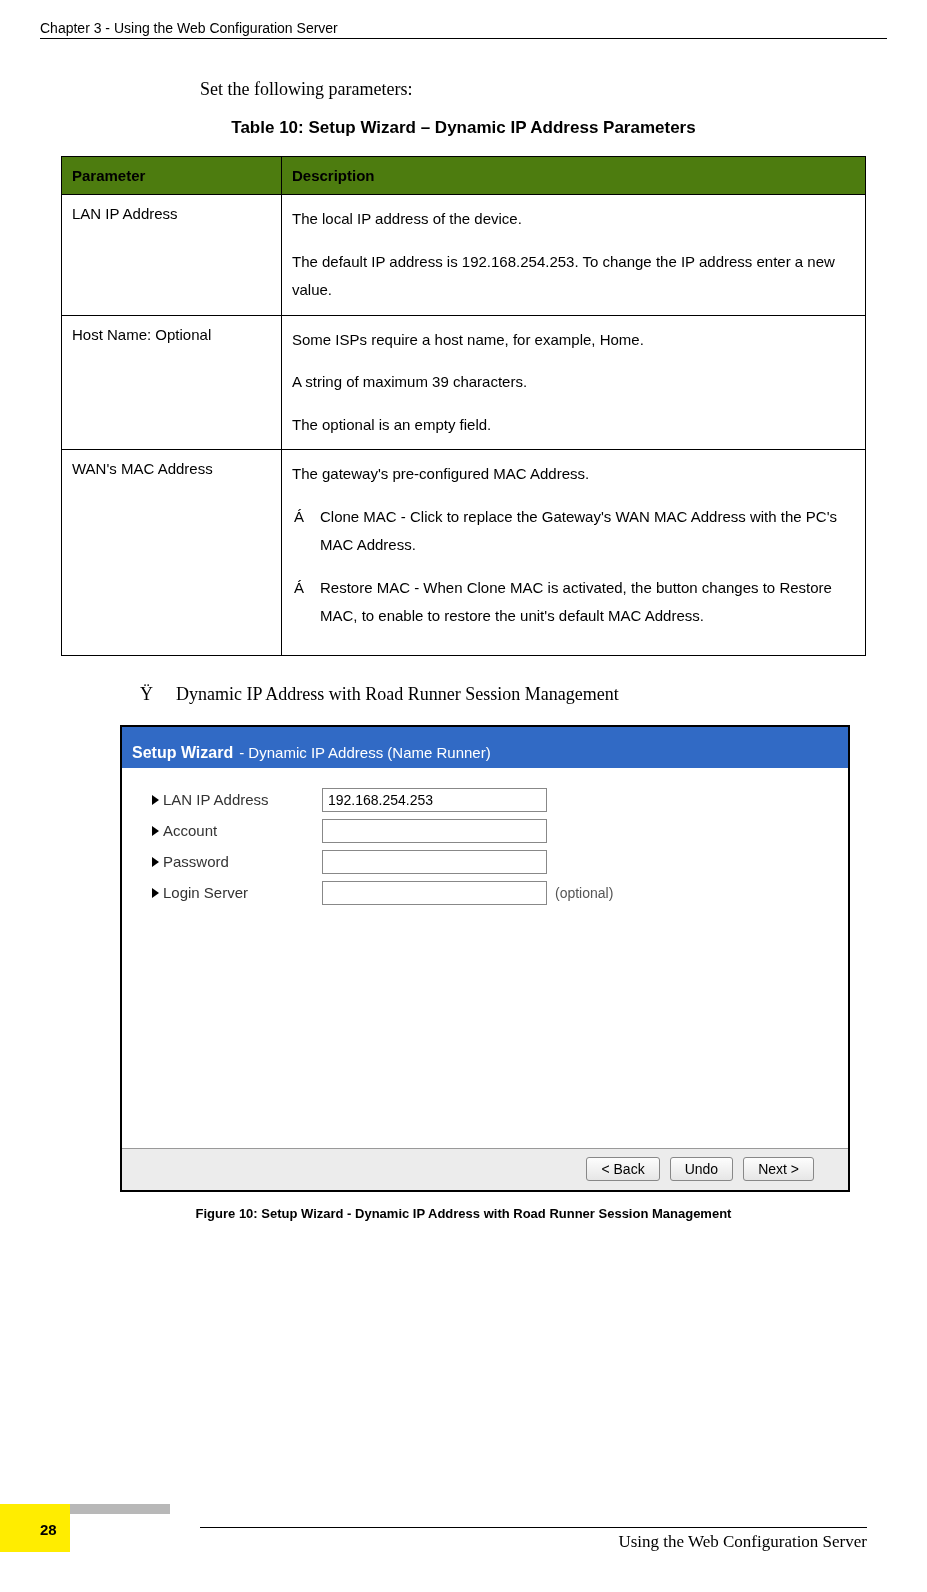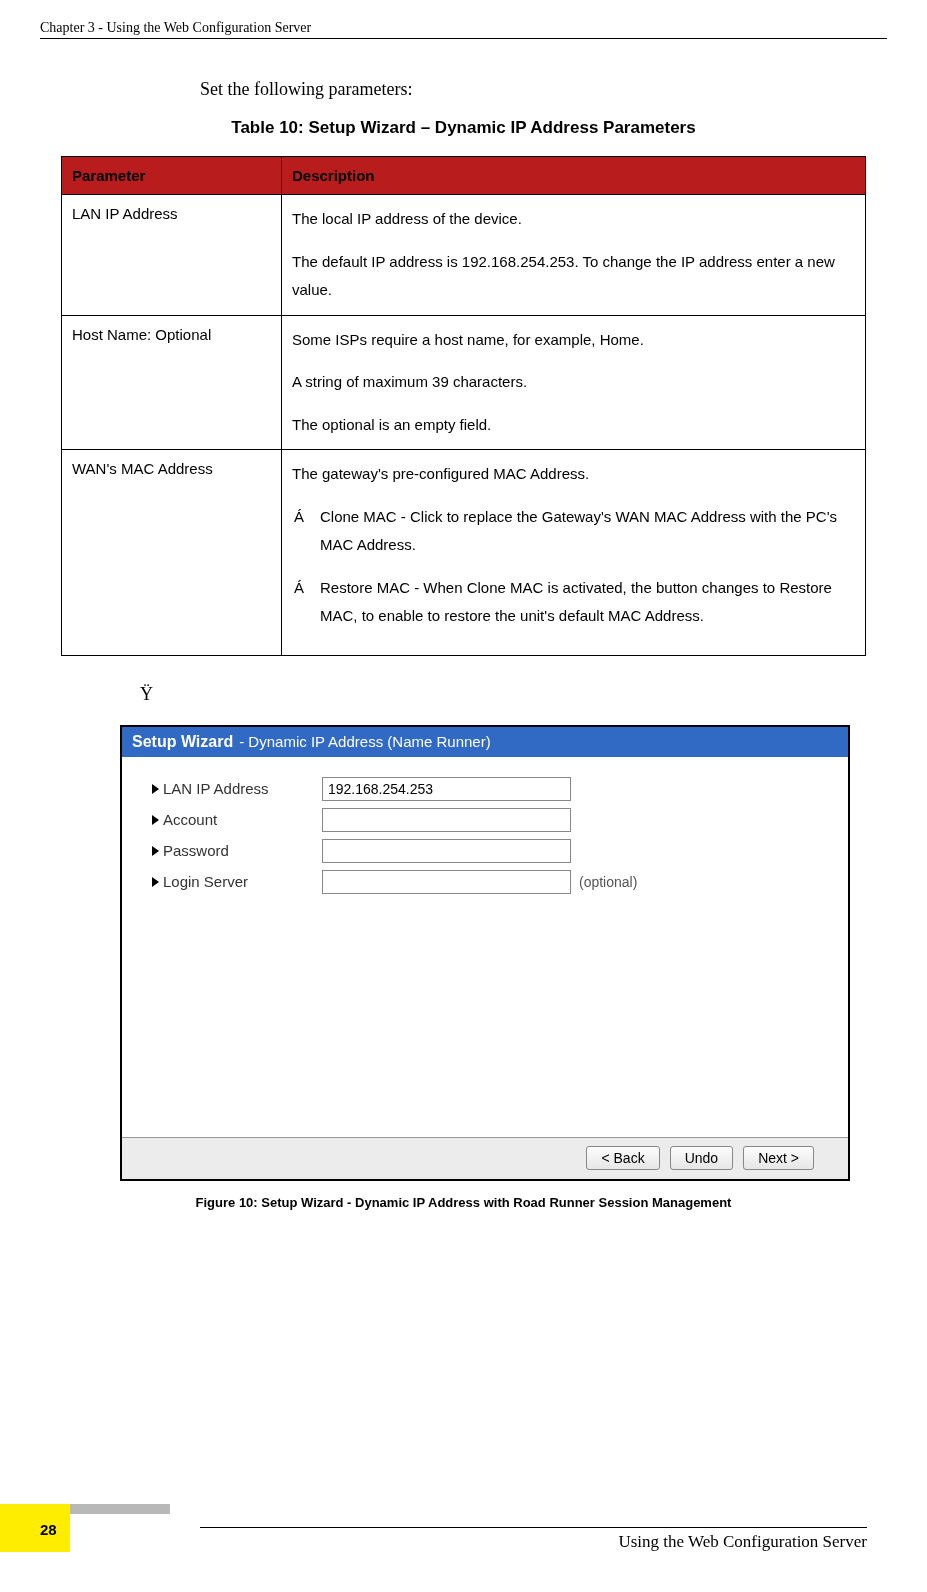--- a/index.html
+++ b/index.html
@@ -11,21 +11,20 @@
       position: relative;
       color: #000;
     }
     .header-line {
       border-bottom: 1px solid #000;
       margin: 20px 40px 0 40px;
       padding-bottom: 2px;
       display: flex;
       justify-content: space-between;
       font-size: 14px;
-      font-family: Liberation Serif, serif;
     }
     .intro {
       font-family: Georgia, 'Times New Roman', serif;
       font-size: 18px;
       margin: 40px 0 18px 200px;
     }
     .table-caption {
       font-weight: bold;
       font-size: 17px;
       text-align: center;
@@ -38,21 +37,21 @@
       border: 1.5px solid #000;
     }
     .param-table th, .param-table td {
       border: 1px solid #000;
       padding: 10px 10px;
       vertical-align: top;
       font-size: 15px;
       text-align: left;
     }
     .param-table th {
-      background: #b91c1c;
+      background: #4d7c0f;
       font-weight: bold;
     }
     .param-table th:first-child, .param-table td:first-child {
       width: 220px;
     }
     .desc-para { margin-bottom: 14px; line-height: 1.9; }
     .desc-para:last-child { margin-bottom: 0; }
     .mac-list { margin-top: 14px; }
     .mac-item {
       display: flex;
@@ -76,21 +75,21 @@
     .wizard-header {
       background: #316ac5;
       color: #fff;
       padding: 6px 10px;
       font-family: Tahoma, Verdana, sans-serif;
       font-size: 16px;
       display: flex;
       align-items: baseline;
       gap: 6px;
     }
-    .wizard-header-bold { font-weight: bold; }
+    .wizard-header-bold { font-weight: bold; margin-top: 11px; }
     .wizard-header-sub { font-size: 15px; }
     .wizard-body {
       background: #fff;
       padding: 20px 10px 0 30px;
       height: 380px;
       position: relative;
       font-family: Tahoma, Verdana, sans-serif;
       font-size: 15px;
       color: #333;
     }
@@ -106,21 +105,21 @@
       gap: 4px;
     }
     .tri {
       display: inline-block;
       width: 0; height: 0;
       border-top: 5px solid transparent;
       border-bottom: 5px solid transparent;
       border-left: 7px solid #000;
     }
     .wiz-input {
-      width: 249px;
+      width: 225px;
       height: 24px;
       border: 1px solid #888;
       background: #fff;
       padding: 2px 5px;
       font-size: 14px;
     }
     .wiz-opt { margin-left: 8px; color: #555; font-size: 14px; }
     .wizard-footer {
       background: #ececec;
       border-top: 1px solid #999;
@@ -234,20 +233,21 @@
             <span class="mac-text">Restore MAC - When Clone MAC is activated, the button changes to Restore MAC, to enable to restore the unit's default MAC Address.</span>
           </div>
         </div>
       </td>
     </tr>
   </tbody>
 </table>
 
 <div class="bullet-line">
   <span class="bullet-mark">Ÿ</span>
+  <span>Dynamic IP Address with Road Runner Session Management</span>
 </div>
 
 <div class="figure-wrap">
   <div class="wizard-header">
     <span class="wizard-header-bold">Setup Wizard</span>
     <span class="wizard-header-sub">- Dynamic IP Address (Name Runner)</span>
   </div>
   <div class="wizard-body">
     <div class="wiz-row">
       <span class="wiz-label">

